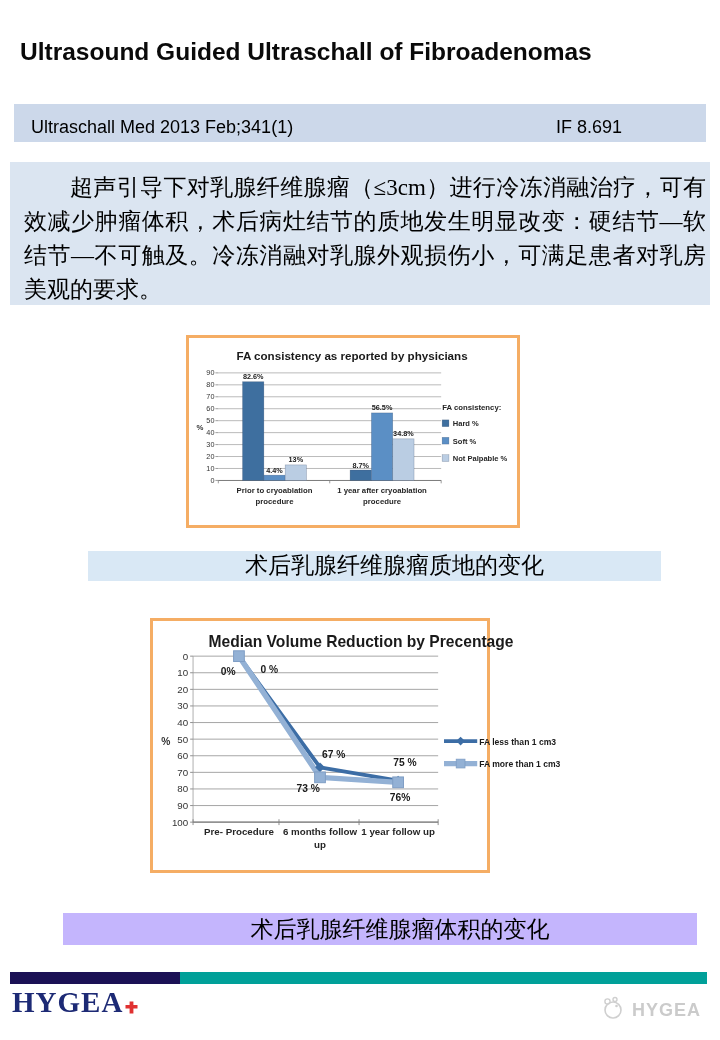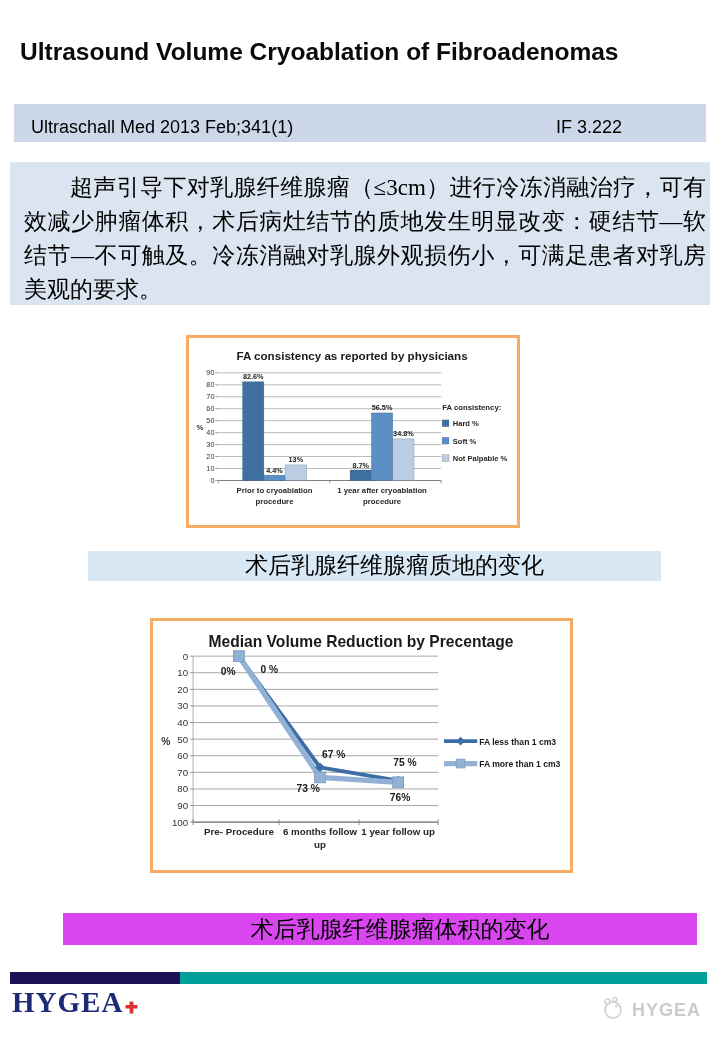--- a/index.html
+++ b/index.html
@@ -21,21 +21,21 @@
     left:10px;top:162px;width:700px;height:143px;background:#dbe5f1;
     box-sizing:border-box;padding:9px 4px 0 14px;
     font-family:"Liberation Serif","DejaVu Serif",serif;
     font-size:23px;line-height:34px;text-indent:2em;text-align:justify;color:#000;
   }
   .chart-box{
     border:3px solid #f5ad64;background:#ffffff;box-sizing:border-box;
   }
   .chart-box svg{display:block;}
   #chart1-box{left:186px;top:335px;width:334px;height:193px;}
-  #chart2-box{left:150px;top:618px;width:423px;height:255px;}
+  #chart2-box{left:150px;top:618px;width:340px;height:255px;}
   .caption{
     background:#d9e8f5;font-family:"Liberation Serif","DejaVu Serif",serif;
     font-size:23px;text-align:center;color:#000;padding-left:40px;
   }
   #caption1{left:88px;top:551px;width:533px;height:30px;line-height:30px;}
   #caption2{left:63px;top:913px;width:594px;height:32px;line-height:33px;}
   .footer-bar{left:10px;top:972px;width:697px;height:12px;display:flex;}
   .footer-bar .navy{width:170px;height:12px;background:#1b1155;}
   .footer-bar .teal{flex:1;height:12px;background:#00a099;}
   .logo{
@@ -45,25 +45,25 @@
   }
   .logo .cross{margin-left:2px;margin-top:2px;}
   .watermark{
     left:600px;top:995px;display:flex;align-items:center;gap:6px;
     color:#cbcbcb;font-size:18px;font-weight:600;letter-spacing:1px;
   }
 </style>
 </head>
 <body>
 
-<h1 class="abs slide-title">Ultrasound Volume Cryoablation of Fibroadenomas</h1>
+<h1 class="abs slide-title">Ultrasound Guided Ultraschall of Fibroadenomas</h1>
 
 <div class="abs ref-bar" style="background: rgb(204, 216, 234);">
   <span>Ultraschall Med 2013 Feb;341(1)</span>
-  <span>IF 3.222</span>
+  <span>IF 8.691</span>
 </div>
 
 <div class="abs abstract" style="background: rgb(219, 229, 241);">超声引导下对乳腺纤维腺瘤（≤3cm）进行冷冻消融治疗，可有效减少肿瘤体积，术后病灶结节的质地发生明显改变：硬结节—软结节—不可触及。冷冻消融对乳腺外观损伤小，可满足患者对乳房美观的要求。</div>
 
 <div id="chart1-box" class="abs chart-box" style="border-color: rgb(245, 173, 100);">
   <svg id="chart1" width="328" height="187" viewBox="0 0 334 193">
       <text x="166" y="23" font-size="12" font-family="&quot;Liberation Sans&quot;,&quot;DejaVu Sans&quot;,sans-serif" font-weight="bold" text-anchor="middle" fill="#1a1a1a">FA consistency as reported by physicians</text>
       <text x="9" y="95" font-size="8" font-family="&quot;Liberation Sans&quot;,&quot;DejaVu Sans&quot;,sans-serif" font-weight="bold" text-anchor="middle" fill="#333">%</text>
       <line x1="28" x2="258" y1="147" y2="147" stroke="#a6a6a6" stroke-width="0.8"></line>
       <line x1="25" x2="28" y1="147" y2="147" stroke="#808080" stroke-width="0.8"></line>
@@ -190,21 +190,21 @@
       <text x="249" y="219" font-size="10" font-family="&quot;Liberation Sans&quot;,&quot;DejaVu Sans&quot;,sans-serif" font-weight="bold" text-anchor="middle" fill="#262626">1 year follow up</text>
       <line x1="296" x2="330" y1="123" y2="123" stroke="#3c6da5" stroke-width="4"></line>
       <path d="M313 118.5L317.5 123L313 127.5L308.5 123Z" fill="#3c6da5"></path>
       <text x="332" y="126.5" font-size="8.8" font-family="&quot;Liberation Sans&quot;,&quot;DejaVu Sans&quot;,sans-serif" font-weight="600" text-anchor="start" fill="#1a1a1a">FA less than 1 cm3</text>
       <line x1="296" x2="330" y1="146" y2="146" stroke="#93b1d5" stroke-width="5.5"></line>
       <rect x="308.5" y="141.5" width="9" height="9" fill="#93b1d5" stroke="#7e9dc4" stroke-width="0.8"></rect>
       <text x="332" y="149.5" font-size="8.8" font-family="&quot;Liberation Sans&quot;,&quot;DejaVu Sans&quot;,sans-serif" font-weight="600" text-anchor="start" fill="#1a1a1a">FA more than 1 cm3</text>
     </svg>
 </div>
 
-<div id="caption2" class="abs caption" style="background: #d946ef;">术后乳腺纤维腺瘤体积的变化</div>
+<div id="caption2" class="abs caption" style="background: #c4b5fd;">术后乳腺纤维腺瘤体积的变化</div>
 
 <div class="abs footer-bar">
   <div class="navy" style="background: rgb(27, 17, 85);"></div>
   <div class="teal" style="background: rgb(0, 160, 153);"></div>
 </div>
 
 <div class="abs logo">
   <span>HYGEA</span>
   <span class="cross">
     <svg width="13" height="13" viewBox="0 0 13 13">

